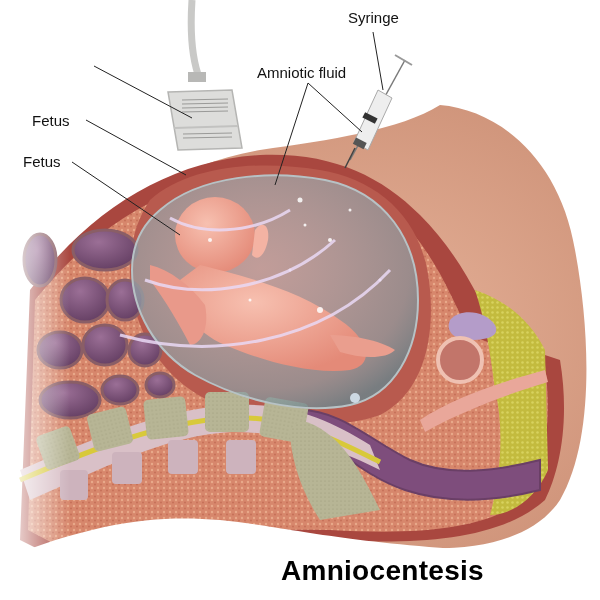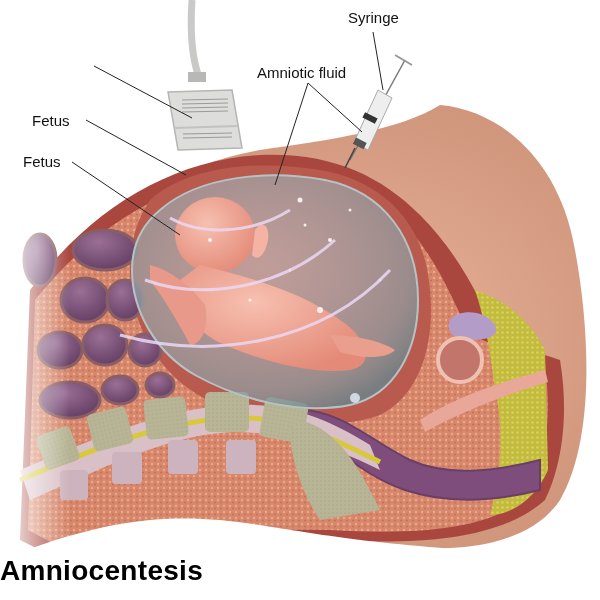--- a/index.html
+++ b/index.html
@@ -1,19 +1,19 @@
 <!DOCTYPE html>
 <html><head>
 <meta charset="utf-8">
 <style>
   html, body { margin:0; padding:0; background:#ffffff; }
   body { width:600px; height:600px; overflow:hidden; position:relative; font-family:"Liberation Sans", sans-serif; }
   #stage { position:absolute; left:0; top:0; width:600px; height:600px; }
   .label { position:absolute; font-size:15px; color:#111; line-height:17px; white-space:nowrap; }
-  .title { position:absolute; left:0; width:484px; top:555px; text-align:left; font-weight:bold; font-size:28px; color:#000; letter-spacing:0.3px; }
+  .title { position:absolute; left:0; width:484px; top:555px; text-align:right; font-weight:bold; font-size:28px; color:#000; letter-spacing:0.3px; }
 </style>
 </head>
 <body>
 
 <div id="stage">
   <svg width="600" height="600" viewBox="0 0 600 600">
     <defs>
       <radialGradient id="skinGrad" cx="0.6" cy="0.5" r="0.7">
         <stop offset="0" stop-color="#e6b299"></stop>
         <stop offset="1" stop-color="#c98c72"></stop>

